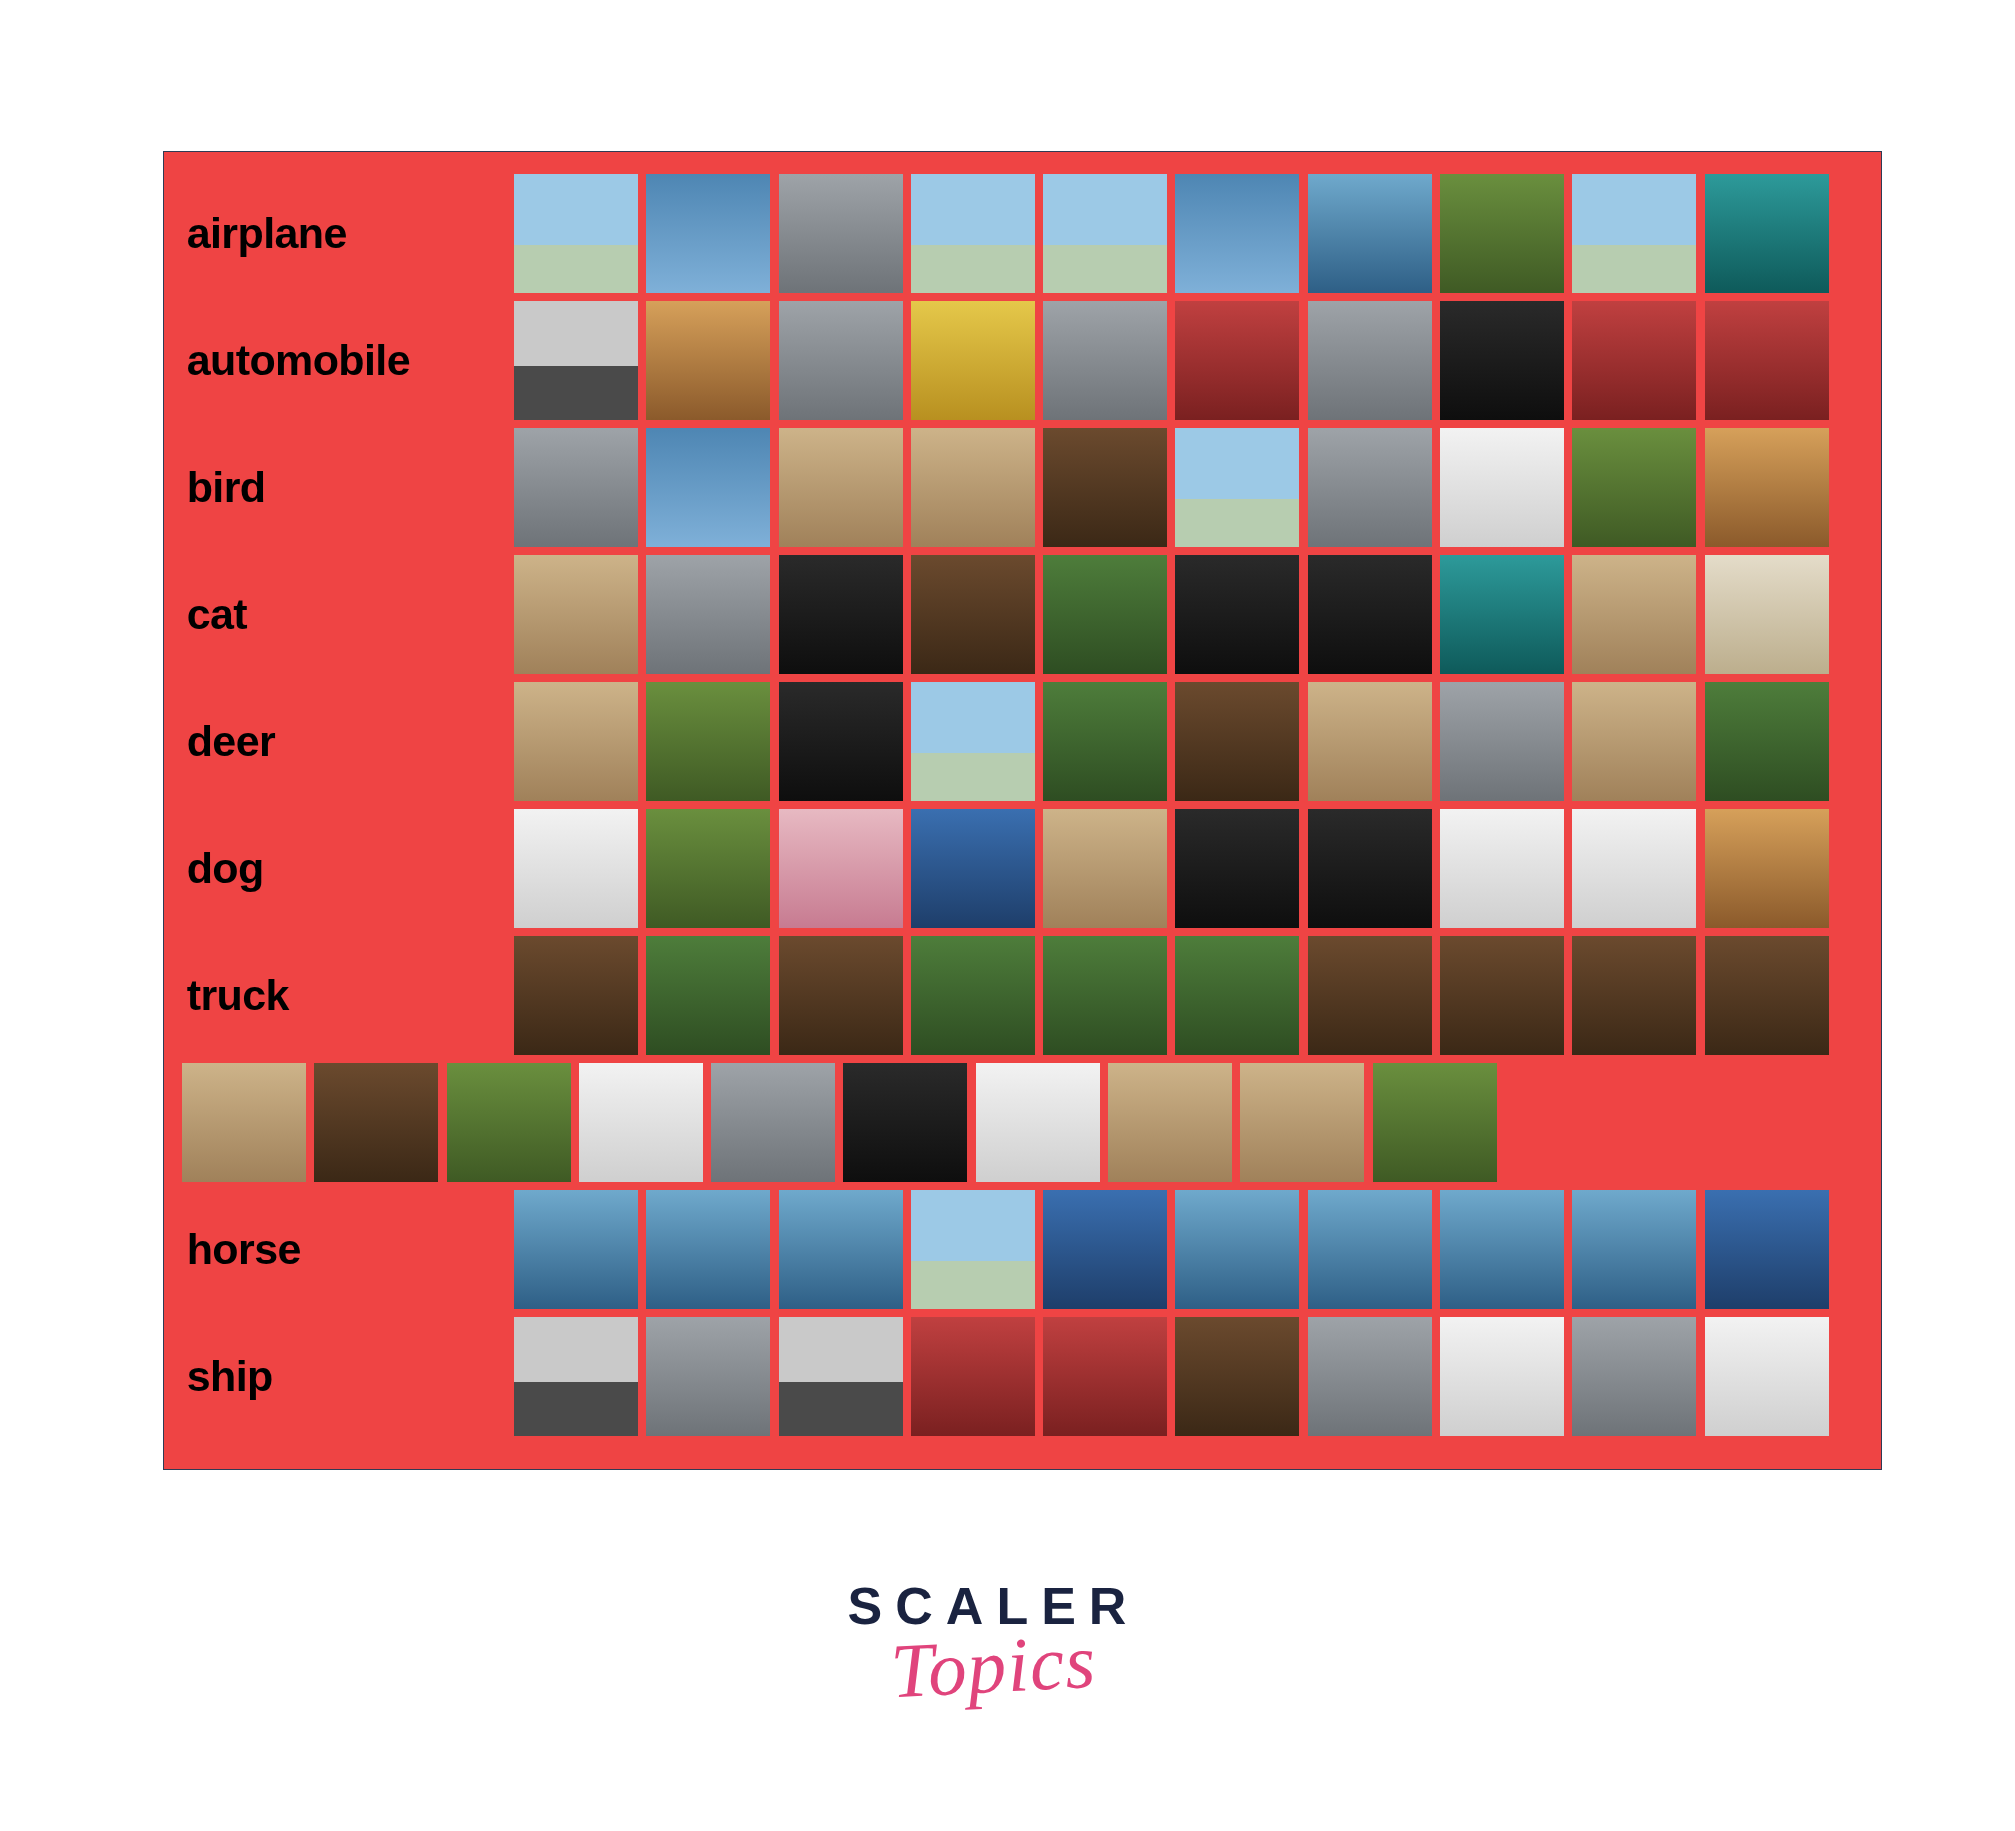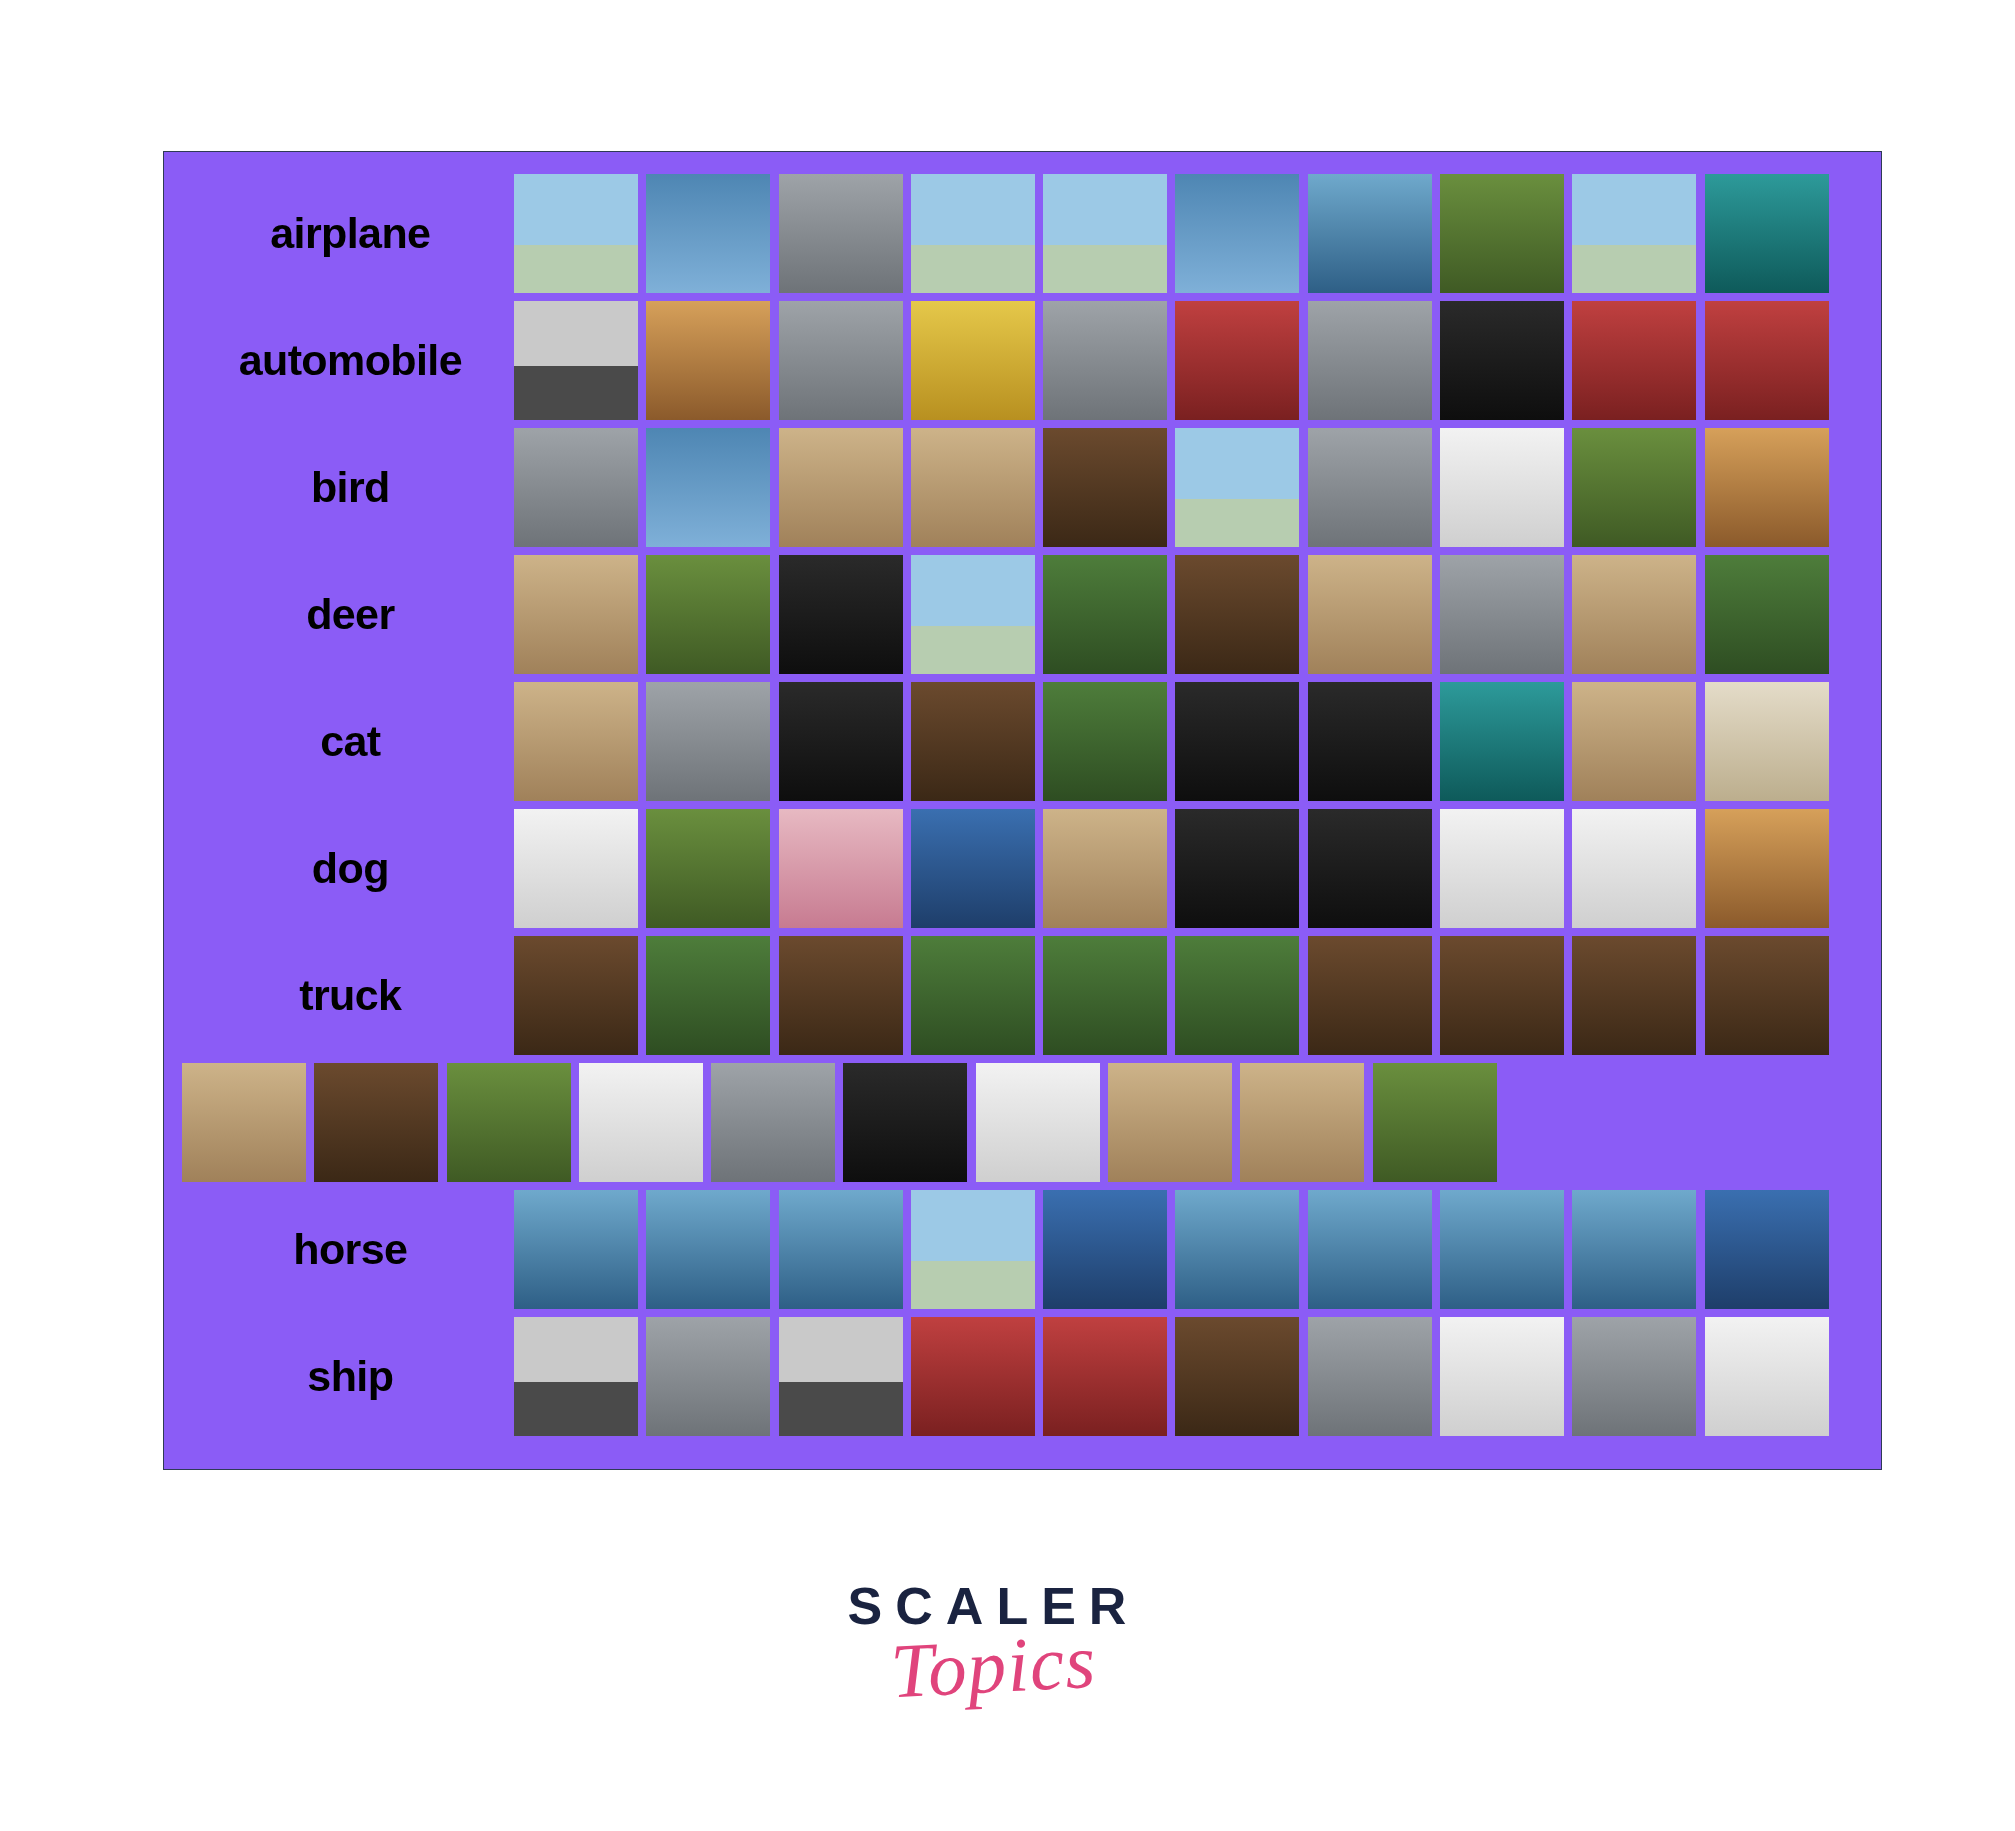--- a/index.html
+++ b/index.html
@@ -10,23 +10,22 @@
     height: 1832px;
     position: relative;
   }
   .grid-frame {
     position: absolute;
     top: 151px;
     left: 163px;
     width: 1719px;
     height: 1319px;
     border: 1.8px solid #2f3b55;
-    background: #8b5cf6;
+    background: #ef4444;
     padding: 18px 24px 18px 18px;
-    text-align: center;
   }
   .row {
     display: flex;
     align-items: center;
     height: 127px;
   }
   .label {
     width: 332px;
     font-size: 43px;
     font-weight: 700;
@@ -134,47 +133,47 @@
         <div class="thumb t-tan"></div>
         <div class="thumb t-brown"></div>
         <div class="thumb t-sky"></div>
         <div class="thumb t-gray"></div>
         <div class="thumb t-white"></div>
         <div class="thumb t-grass"></div>
         <div class="thumb t-orange"></div>
       </div>
     </div>
     <div class="row">
+      <div class="label">cat</div>
+      <div class="thumbs">
+        <div class="thumb t-tan"></div>
+        <div class="thumb t-gray"></div>
+        <div class="thumb t-dark"></div>
+        <div class="thumb t-brown"></div>
+        <div class="thumb t-green"></div>
+        <div class="thumb t-dark"></div>
+        <div class="thumb t-dark"></div>
+        <div class="thumb t-teal"></div>
+        <div class="thumb t-tan"></div>
+        <div class="thumb t-beige"></div>
+      </div>
+    </div>
+    <div class="row">
       <div class="label">deer</div>
       <div class="thumbs">
         <div class="thumb t-tan"></div>
         <div class="thumb t-grass"></div>
         <div class="thumb t-dark"></div>
         <div class="thumb t-sky"></div>
         <div class="thumb t-green"></div>
         <div class="thumb t-brown"></div>
         <div class="thumb t-tan"></div>
         <div class="thumb t-gray"></div>
         <div class="thumb t-tan"></div>
         <div class="thumb t-green"></div>
-      </div>
-    </div>
-    <div class="row">
-      <div class="label">cat</div>
-      <div class="thumbs">
-        <div class="thumb t-tan"></div>
-        <div class="thumb t-gray"></div>
-        <div class="thumb t-dark"></div>
-        <div class="thumb t-brown"></div>
-        <div class="thumb t-green"></div>
-        <div class="thumb t-dark"></div>
-        <div class="thumb t-dark"></div>
-        <div class="thumb t-teal"></div>
-        <div class="thumb t-tan"></div>
-        <div class="thumb t-beige"></div>
       </div>
     </div>
     <div class="row">
       <div class="label">dog</div>
       <div class="thumbs">
         <div class="thumb t-white"></div>
         <div class="thumb t-grass"></div>
         <div class="thumb t-pink"></div>
         <div class="thumb t-blue"></div>
         <div class="thumb t-tan"></div>

